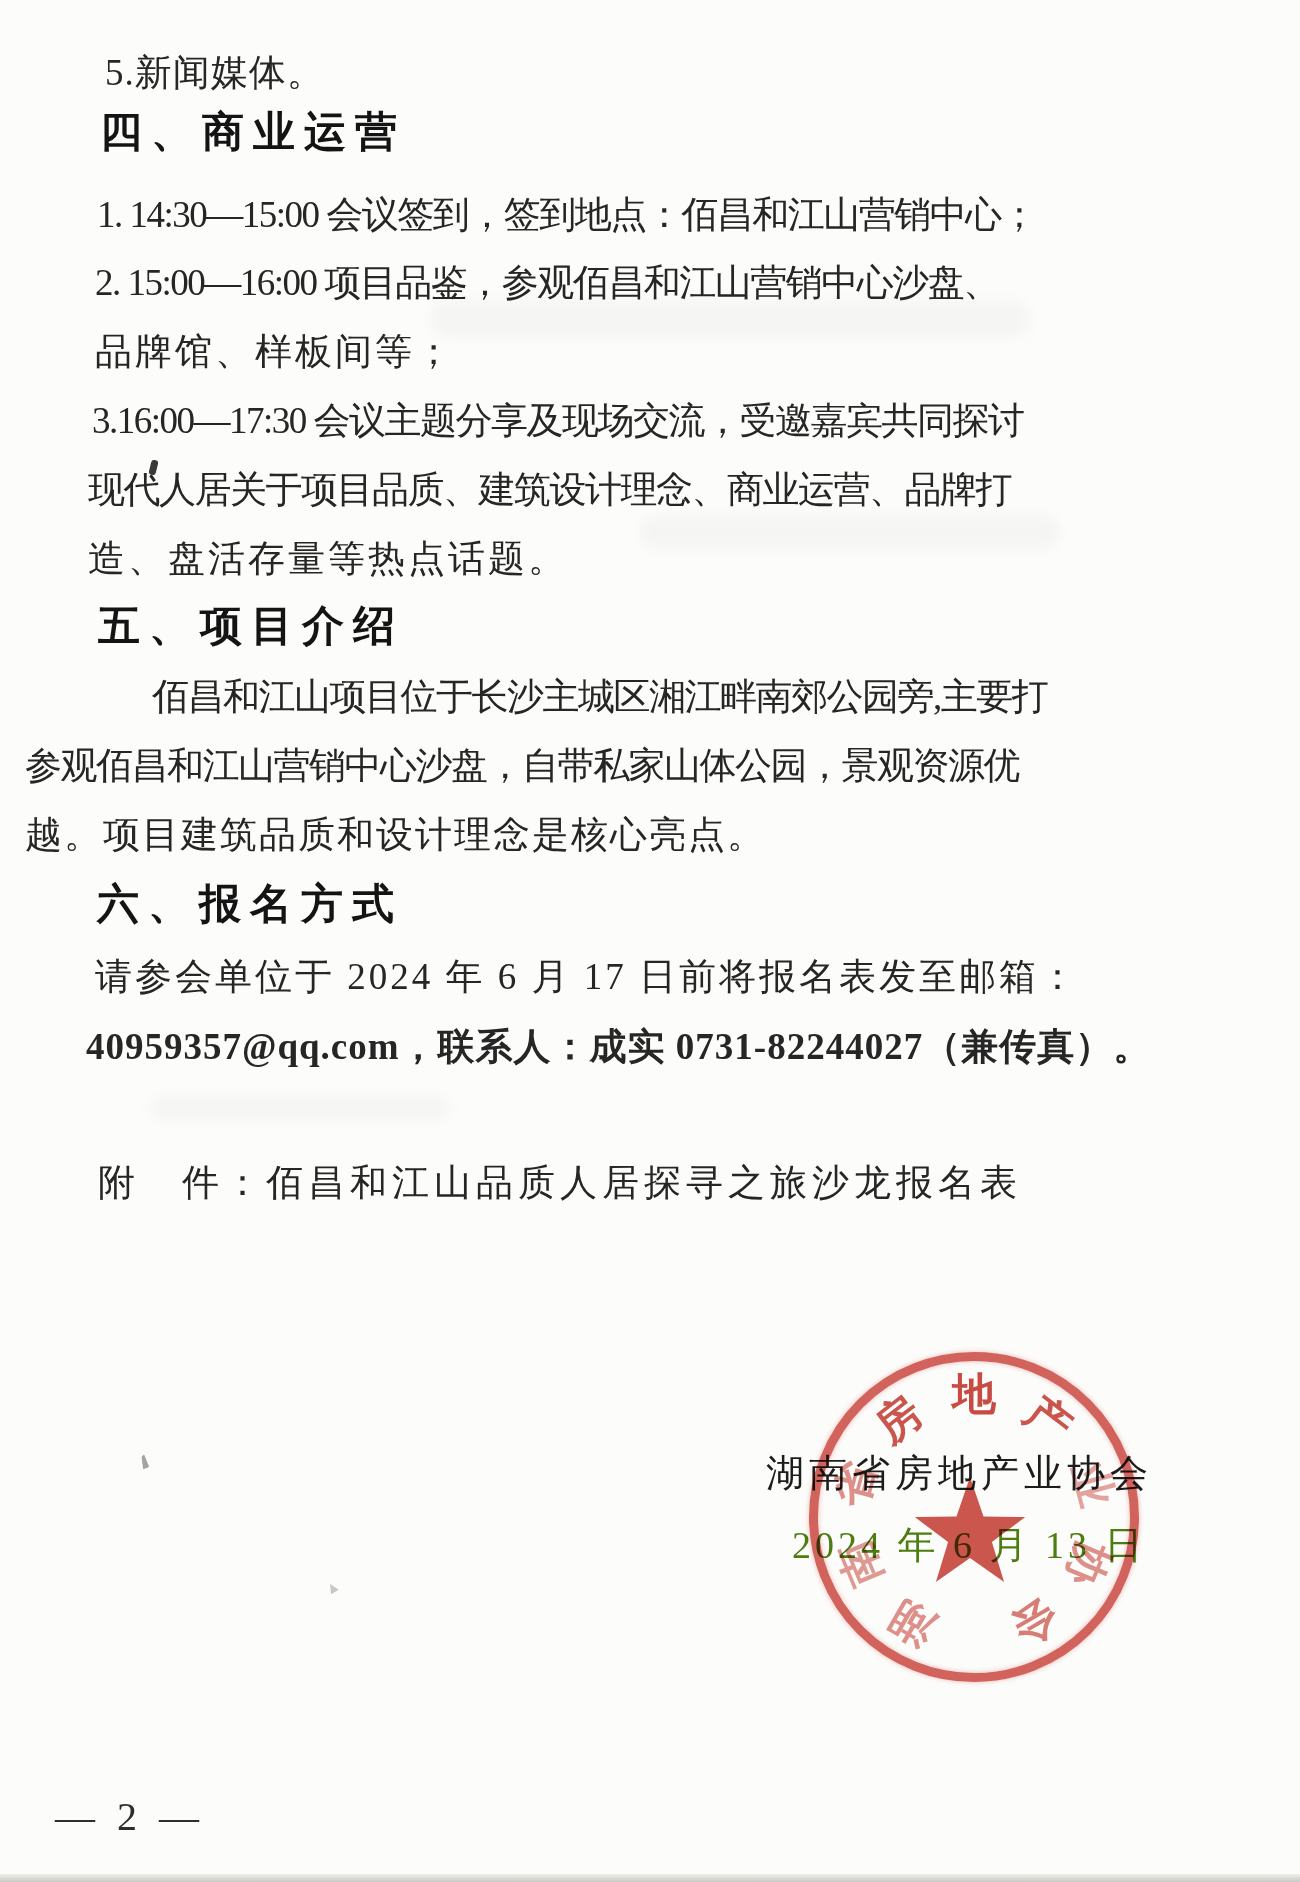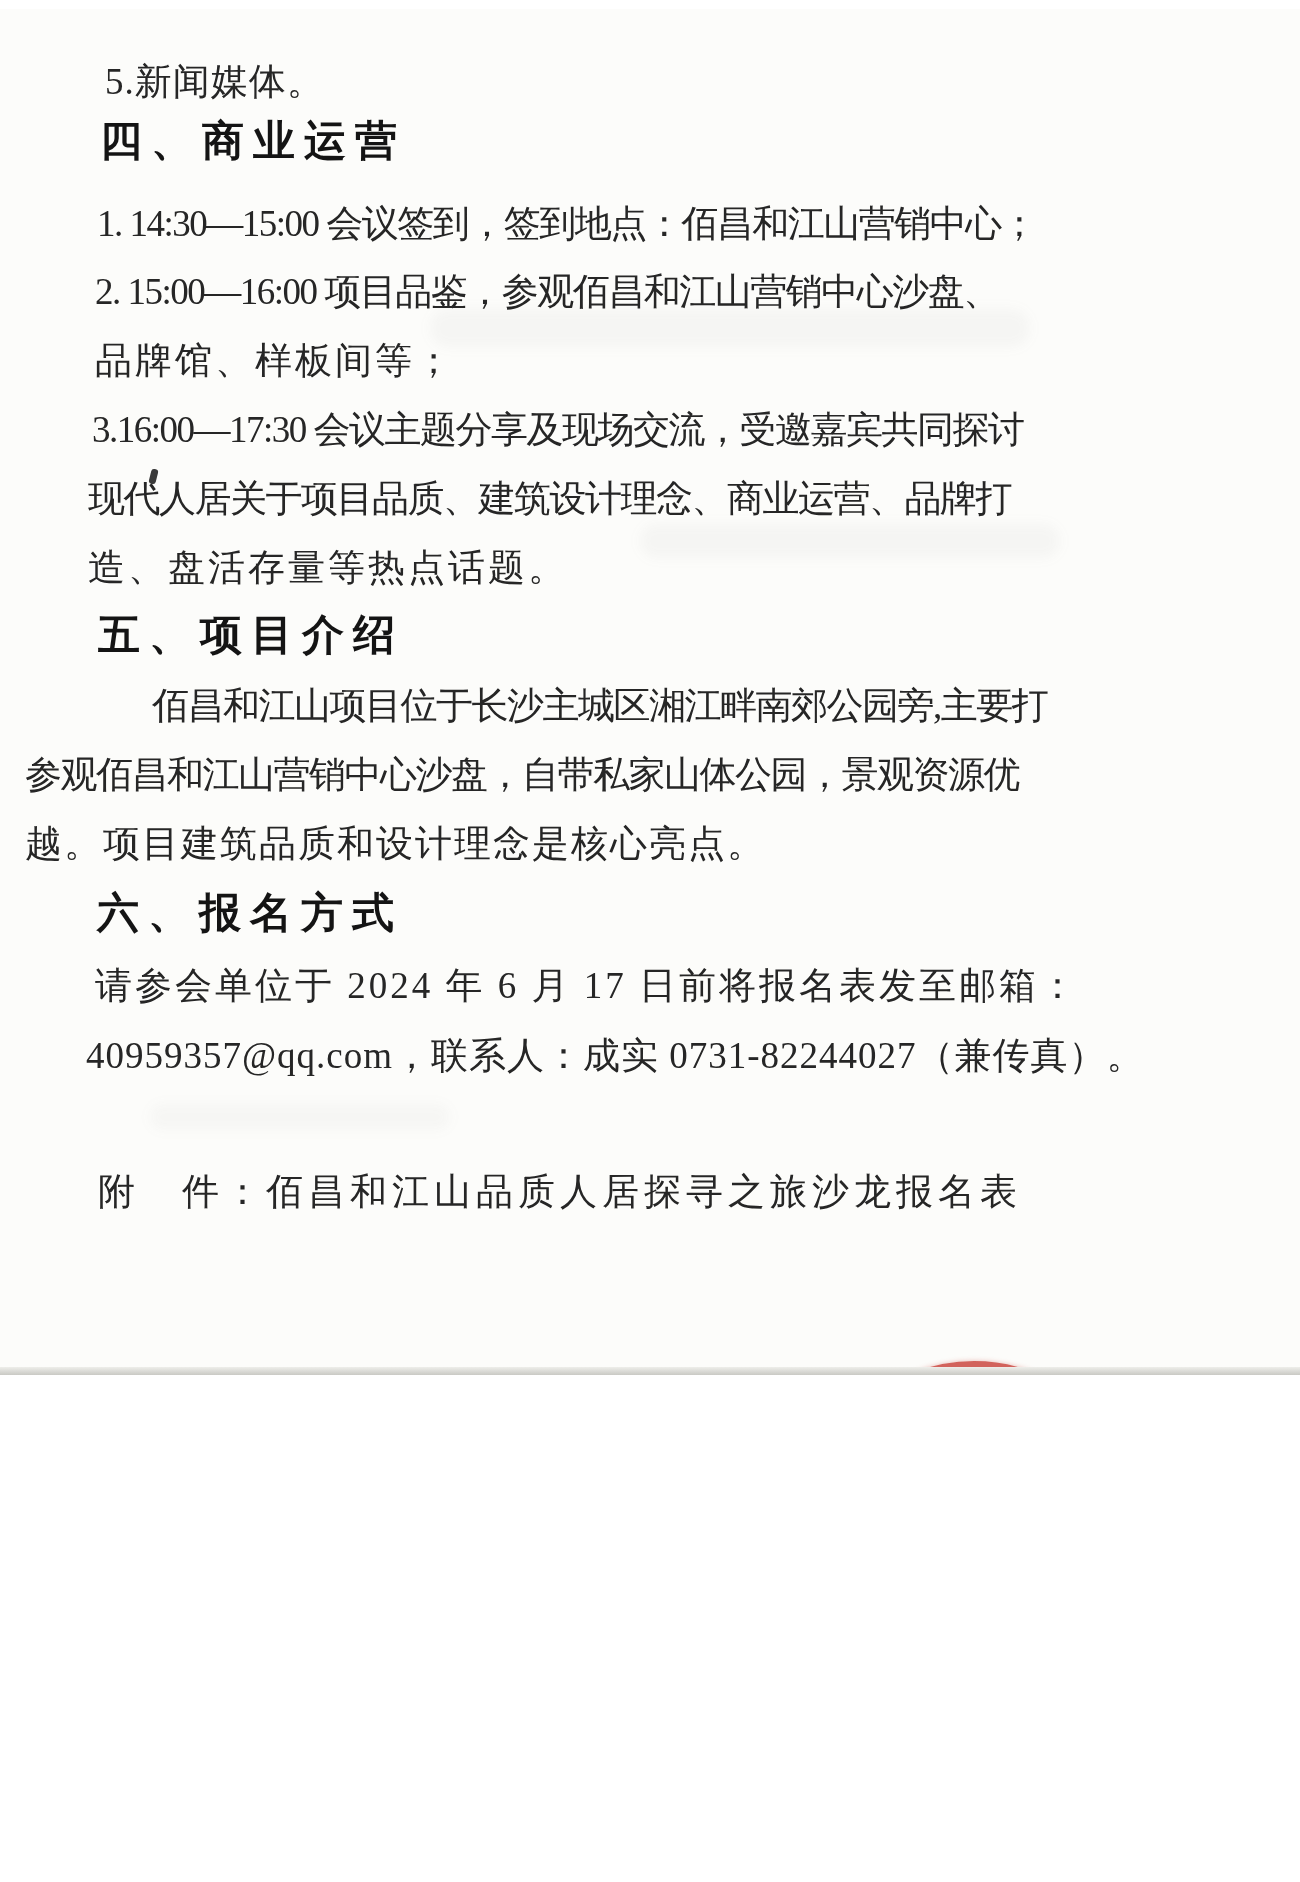--- a/index.html
+++ b/index.html
@@ -1,23 +1,22 @@
 <!DOCTYPE html>
 <html><head>
 <meta charset="utf-8">
 <style>
   html,body{margin:0;padding:0;background:#ffffff;}
   .page{
     position:relative;
-    width:1300px;height:1366px;
+    width:1300px;height:1882px;
     background:#fcfcfa;
     overflow:hidden;
     font-family:"Liberation Serif","DejaVu Serif",serif;
     color:#262626;
-    margin-top:9px;
   }
   
   .line{
     position:absolute;
     white-space:nowrap;
     font-size:37px;
     letter-spacing:1px;
     color:#262626;
   }
   .heading{
@@ -37,21 +36,21 @@
   .l4 {left:95px; top:327px;letter-spacing:3px;}
   .l5 {left:92px; top:396px;}
   .l6 {left:88px; top:465px;}
   .l7 {left:88px; top:534px;letter-spacing:3px;}
   .l8 {left:98px; top:598px;}
   .l9 {left:152px;top:672px;text-align:right;}
   .l10{left:25px; top:741px;}
   .l11{left:25px; top:810px;letter-spacing:2px;}
   .l12{left:97px; top:876px;}
   .l13{left:95px; top:952px;}
-  .l14{left:86px; top:1022px;}
+  .l14{left:86px; top:1022px;font-weight:bold;}
   .l15{left:98px; top:1158px;}
   
   .sig-org{
     position:absolute;left:766px;top:1448px;
     font-size:38px;letter-spacing:5px;color:#1d1d1d;white-space:nowrap;text-align:right;
   }
   .sig-date{
     position:absolute;left:792px;top:1520px;
     font-size:38px;letter-spacing:4px;color:#4d7c0f;white-space:nowrap;
   }

